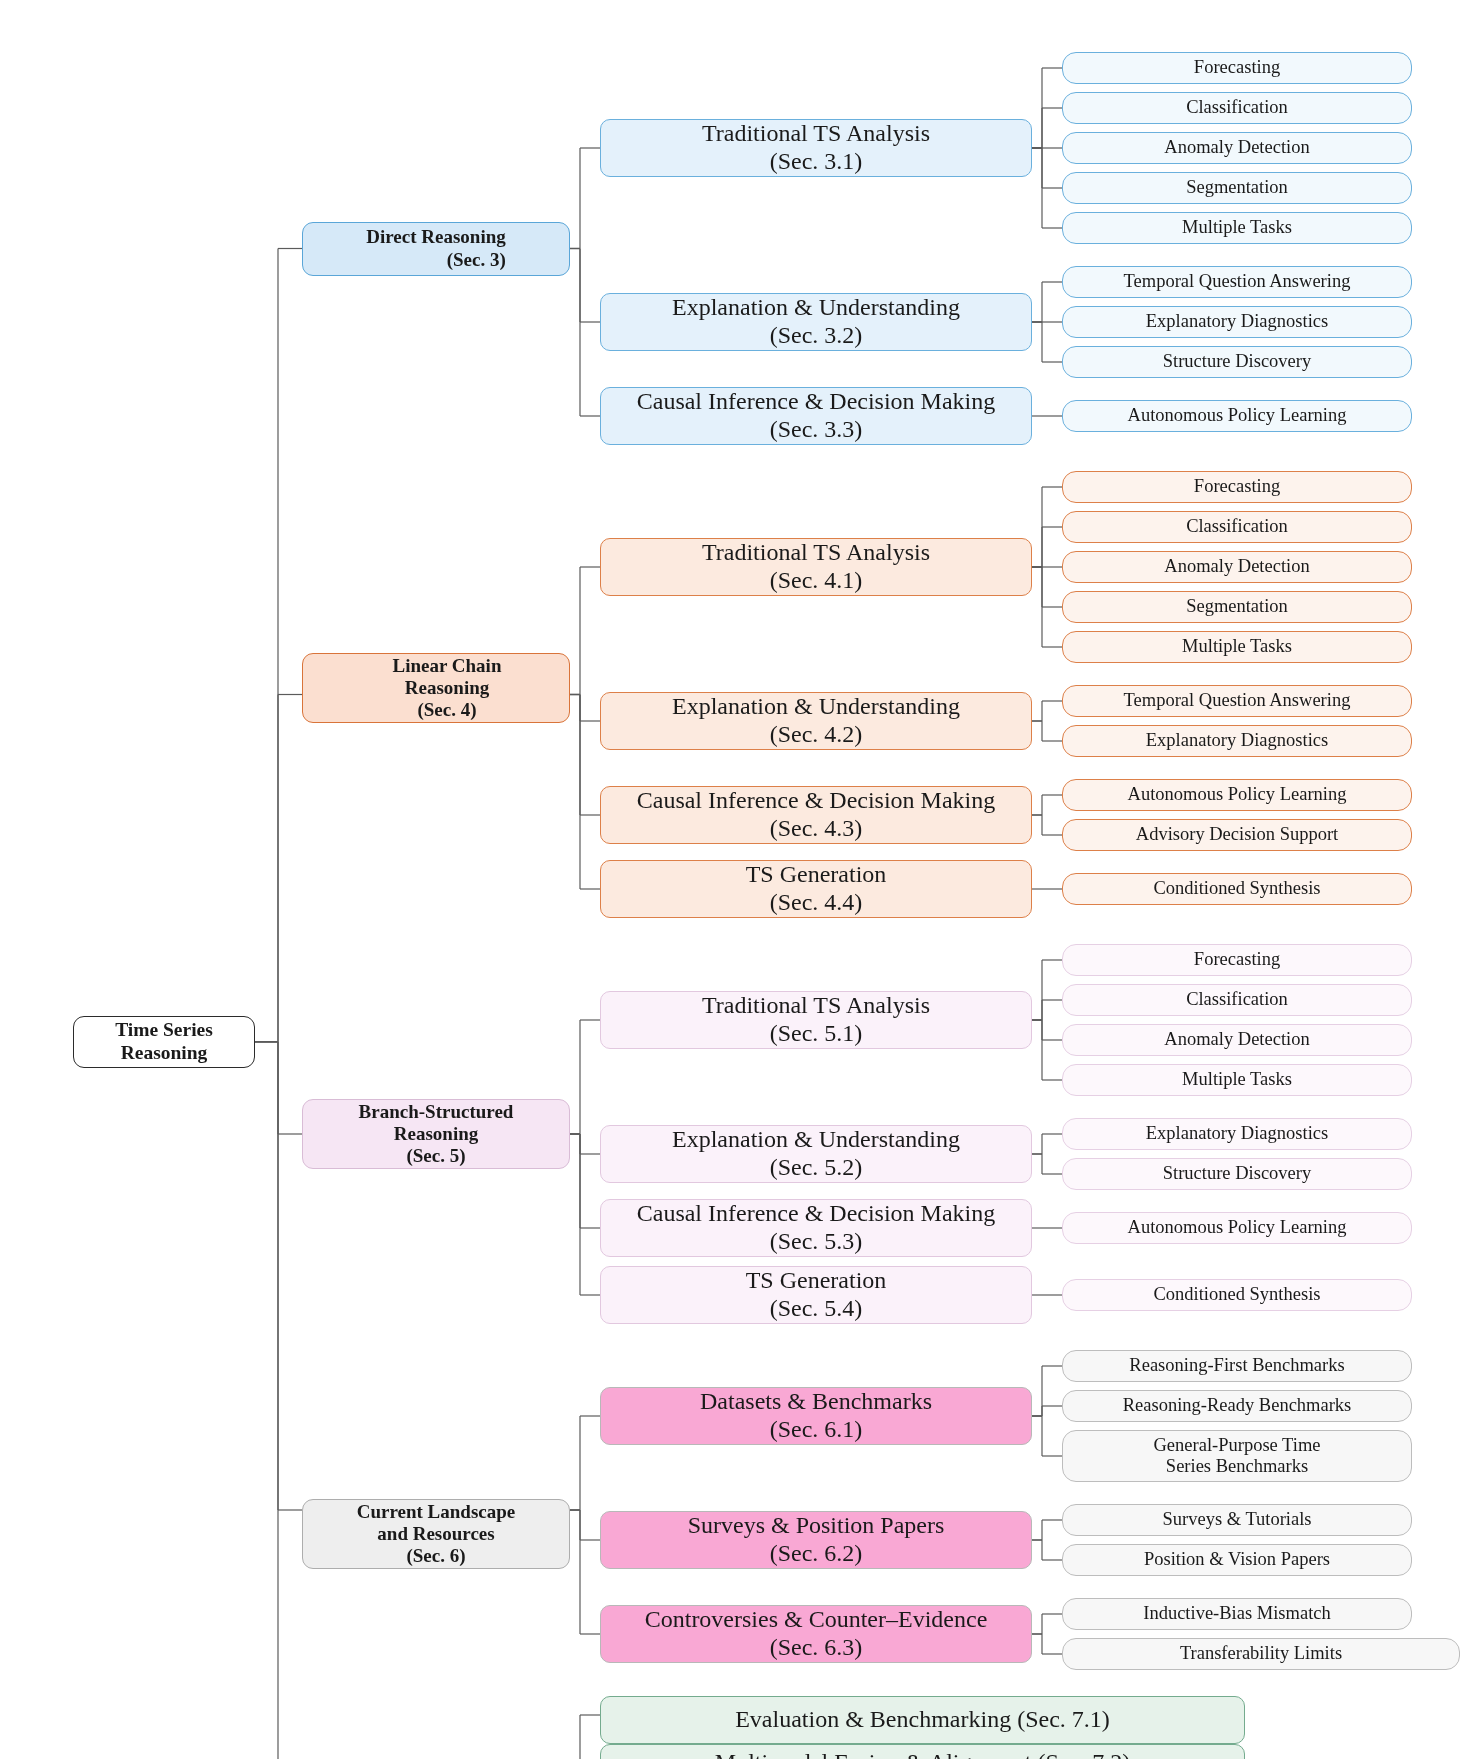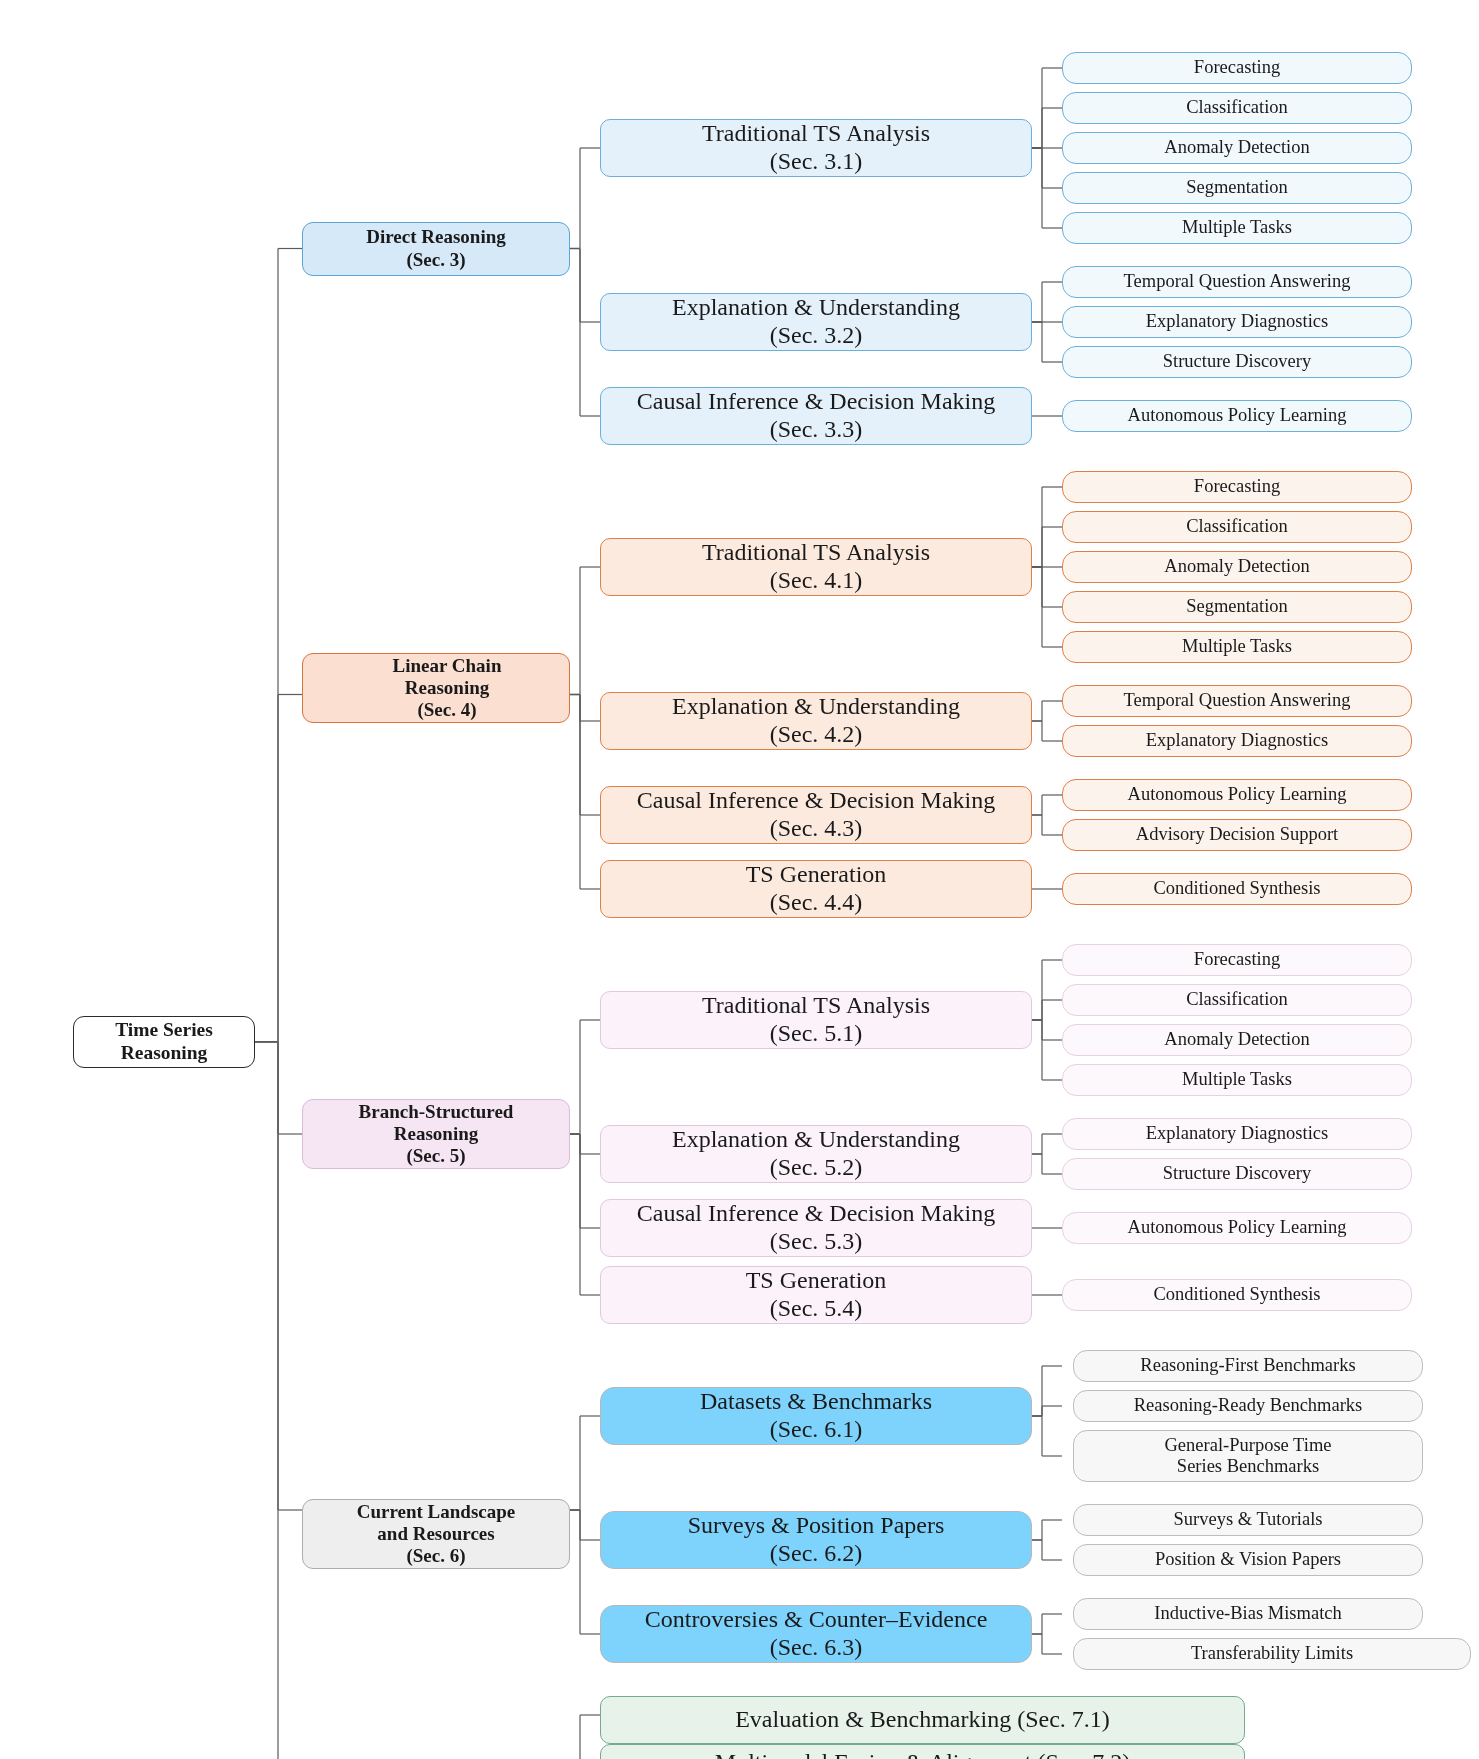--- a/index.html
+++ b/index.html
@@ -55,35 +55,35 @@
     border-radius:10px;
   }
   
   .l3{
     font-size:18.5px;
     border-width:1.3px;
     border-radius:14px;
   }
 
   
-  .c-blue.l1{background:#d6e9f8;border-color:#5aa6d8;}
+  .c-blue.l1{background:#d6e9f8;border-color:#5aa6d8;text-align:right;}
   .c-blue.l2{background:#e4f1fb;border-color:#6ab0dd;}
   .c-blue.l3{background:#f2f9fd;border-color:#6ab0dd;}
 
   .c-orange.l1{background:#fbdfd0;border-color:#d9743a;}
   .c-orange.l2{background:#fceadf;border-color:#dd8049;}
   .c-orange.l3{background:#fdf3ed;border-color:#dd8049;}
 
   .c-pink.l1{background:#f6e6f4;border-color:#d9bcd6;}
   .c-pink.l2{background:#fbf2fa;border-color:#e2c8df;}
   .c-pink.l3{background:#fdf8fc;border-color:#e6d0e4;}
 
   .c-gray.l1{background:#eeeeee;border-color:#adadad;}
-  .c-gray.l2{background:#7dd3fc;border-color:#b8b8b8;border-radius:14px;}
-  .c-gray.l3{background:#f7f7f7;border-color:#bdbdbd;margin-left:11px;}
+  .c-gray.l2{background:#f9a8d4;border-color:#b8b8b8;}
+  .c-gray.l3{background:#f7f7f7;border-color:#bdbdbd;}
   .c-green.l2{background:#e6f2ea;border-color:#74ab8e;}
 </style>
 </head>
 <body>
 
 <div id="canvas">
   <svg id="edges">
       <path d="M 255 1041.75 L 278 1041.75" stroke="#5b5b5b" stroke-width="1.2" fill="none"></path>
       <path d="M 278 1041.75 L 278 248.5" stroke="#5b5b5b" stroke-width="1.2" fill="none"></path>
       <path d="M 278 248.5 L 302 248.5" stroke="#5b5b5b" stroke-width="1.2" fill="none"></path>

